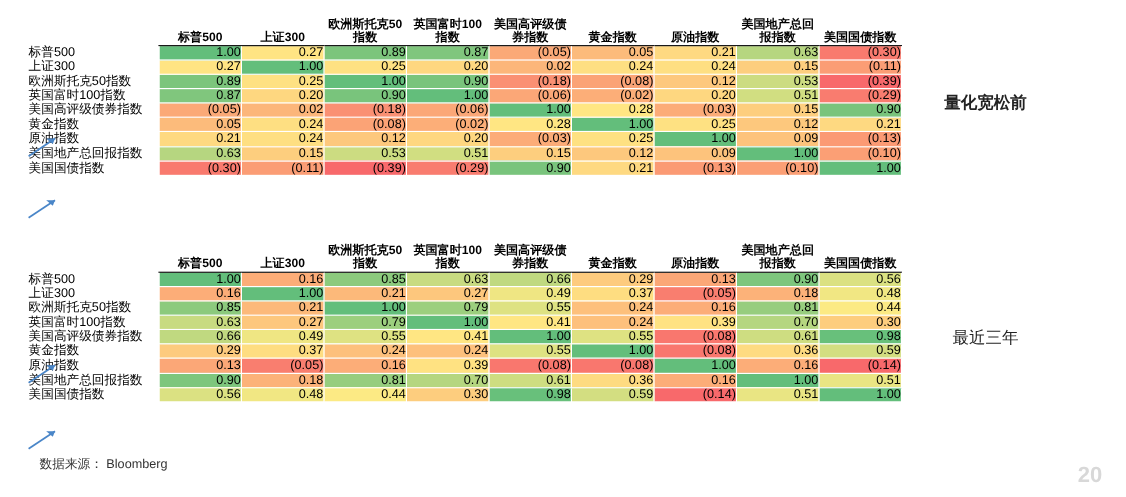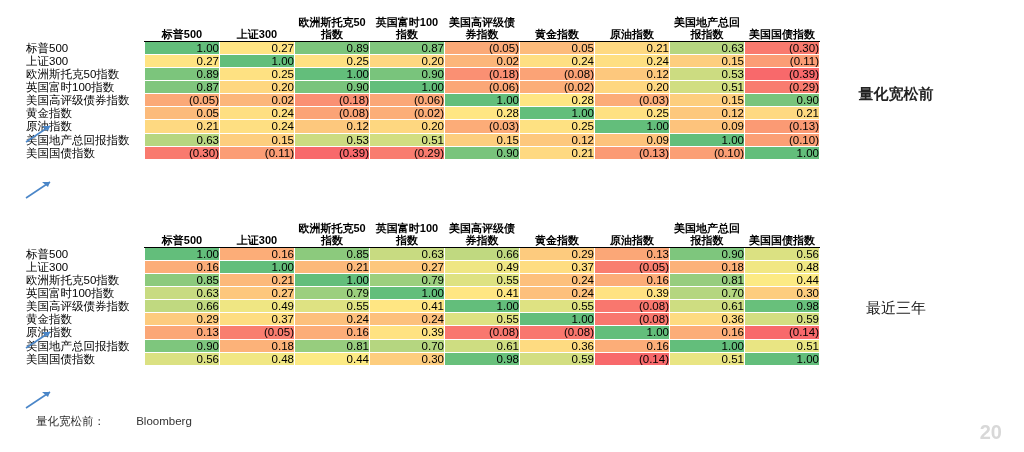--- a/index.html
+++ b/index.html
@@ -61,21 +61,21 @@
     text-align:center;
     font-family:"Liberation Serif","DejaVu Serif",serif;
   }
   #cap0{left:806px;top:82px;width:180px;font-weight:bold;}
   #cap1{left:806px;top:296px;width:180px;}
 
   .source{
     position:absolute;left:36px;top:414px;
     font-size:11.5px;color:#333;
   }
-  .source .src-val{font-family:"Liberation Sans",sans-serif;margin-left:28px;}
+  .source .src-val{font-family:"Liberation Sans",sans-serif;}
 
   .pagenum{
     position:absolute;right:22px;bottom:8px;
     font-size:20px;color:#d8d8d8;font-weight:bold;
   }
 
   
   .arrow{position:absolute;pointer-events:none;}
 </style>
 </head>
@@ -387,17 +387,17 @@
     <polygon points="26,14 18,14 24,19" fill="#4a86c8"></polygon>
     <line x1="2" y1="90" x2="26" y2="74" stroke="#4a86c8" stroke-width="1.6"></line>
     <polygon points="26,74 18,74 24,79" fill="#4a86c8"></polygon>
   </svg>
 </div>
 <div class="caption" id="cap1">
   <div>最近三年</div>
 </div>
 
 <div class="source">
-  <span>量化宽松前：</span>
+  <span>数据来源：</span>
   <span class="src-val">Bloomberg</span>
 </div>
 
 <div class="pagenum">20</div>
 
 </body></html>

